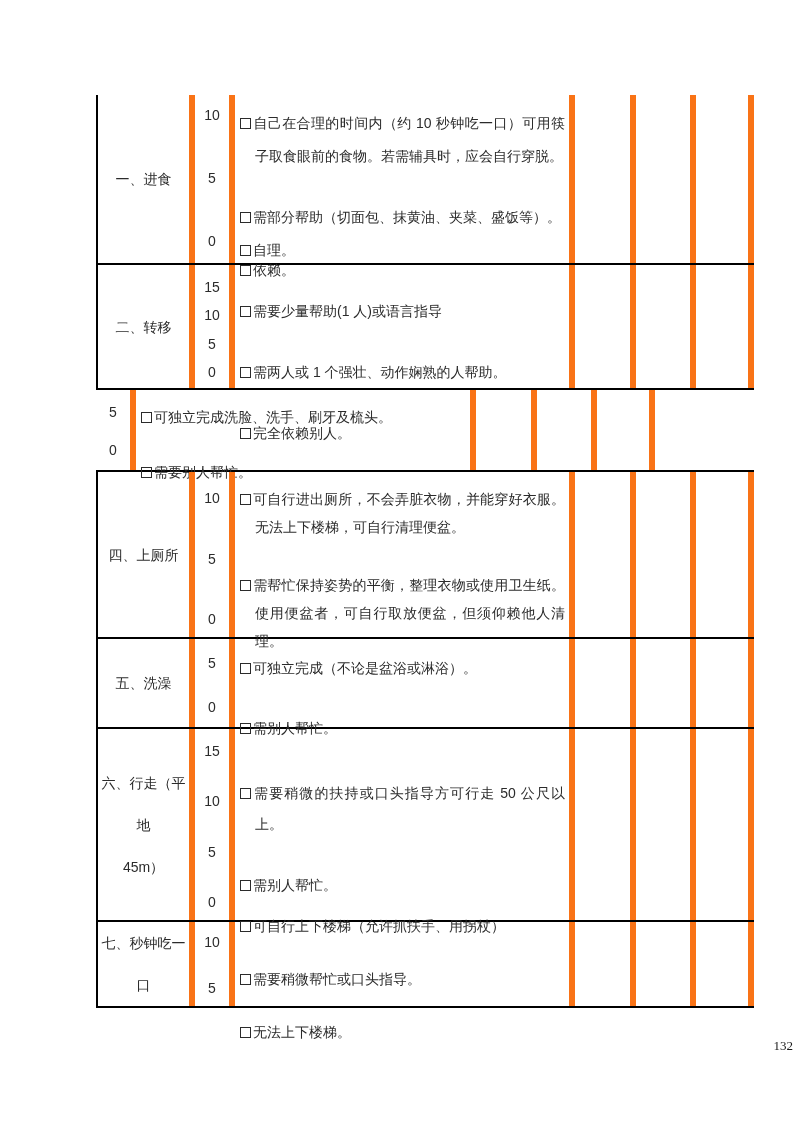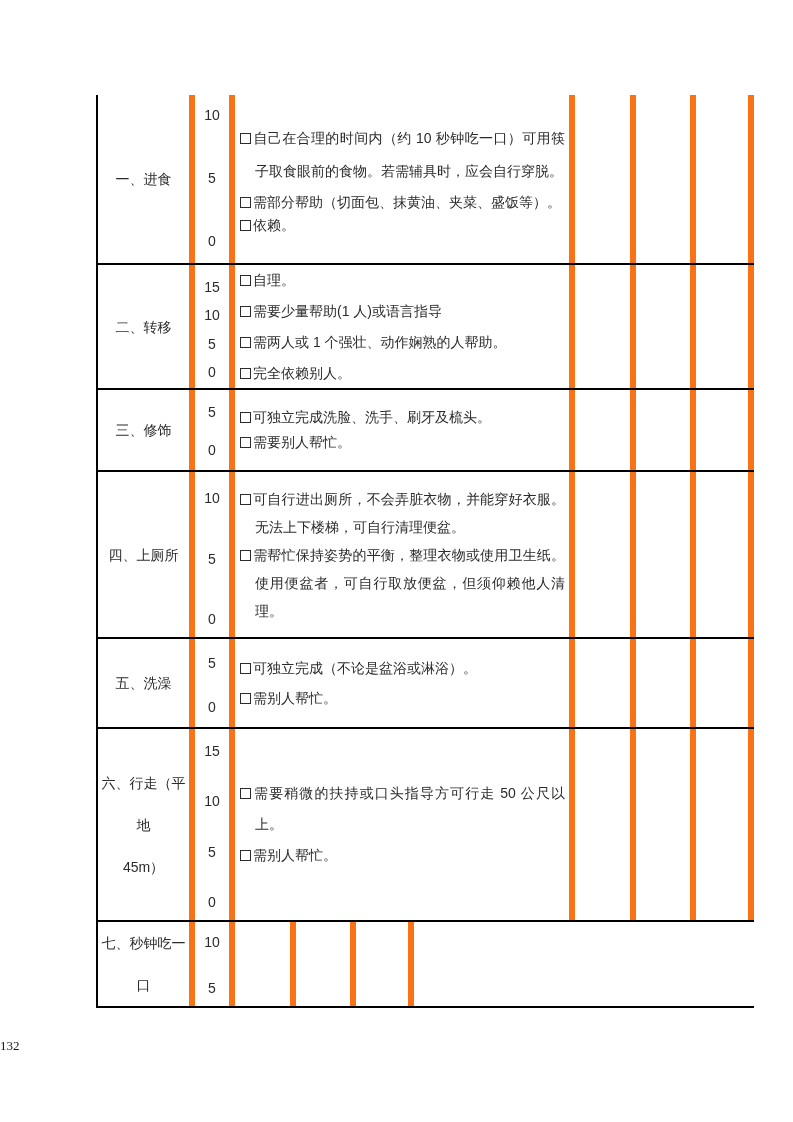--- a/index.html
+++ b/index.html
@@ -43,21 +43,21 @@
     width:340px;
     display:flex;flex-direction:column;justify-content:center;
     padding:2px 4px 2px 5px;
     font-size:14px;
   }
   .c-b1{width:61px}
   .c-b2{width:60px}
   .c-b3{width:58px}
   .opt{
     text-align:justify;
-    padding-left:15px;text-indent:-15px;
+    padding-left:15px;text-indent:-15px;margin-top:30px;
   }
   .cb{
     display:inline-block;
     width:11px;height:11px;
     border:1.5px solid #2b2b2b;
     box-sizing:border-box;
     margin-right:2px;
     vertical-align:-1px;
   }
   
@@ -73,21 +73,21 @@
   .r0 .opt-0{line-height:33px;margin-bottom:3px}
   .r1 .opt{line-height:31px}
   .r2 .opt{line-height:25px}
   .r3 .opt{line-height:28px}
   .r4 .opt{line-height:30px}
   .r5 .opt{line-height:31px}
   .r6 .opt{line-height:23px}
   .page-number{
     position:absolute;
     left:0;top:1038px;width:100%;
-    text-align:left;
+    text-align:right;
     font-family:"Liberation Serif","DejaVu Serif",serif;
     font-size:13px;color:#1a1a1a;
   }
 </style>
 </head>
 <body>
 
 <div class="page">
   <div class="tbl">
   <div class="row r0">
@@ -124,23 +124,20 @@
           <div class="opt opt-1"><span class="cb"></span><span>需要少量帮助(1 人)或语言指导</span></div>
           <div class="opt opt-2"><span class="cb"></span><span>需两人或 1 个强壮、动作娴熟的人帮助。</span></div>
           <div class="opt opt-3"><span class="cb"></span><span>完全依赖别人。</span></div>
         </div>
     <div class="cell c-b1"></div>
     <div class="cell c-b2"></div>
     <div class="cell c-b3"></div>
   </div>
 
   <div class="row r2">
-    <div class="cell c-item">
-      <span class="item-label">三、修饰</span>
-    </div>
     <div class="cell c-score">
           <div class="score">5</div>
           <div class="score">0</div>
         </div>
     <div class="cell c-desc">
           <div class="opt opt-0"><span class="cb"></span><span>可独立完成洗脸、洗手、刷牙及梳头。</span></div>
           <div class="opt opt-1"><span class="cb"></span><span>需要别人帮忙。</span></div>
         </div>
     <div class="cell c-b1"></div>
     <div class="cell c-b2"></div>
@@ -202,20 +199,25 @@
     <div class="cell c-b3"></div>
   </div>
 
   <div class="row r6">
     <div class="cell c-item">
       <span class="item-label">七、秒钟吃一口</span>
     </div>
     <div class="cell c-score">
           <div class="score">10</div>
           <div class="score">5</div>
+        </div>
+    <div class="cell c-desc">
+          <div class="opt opt-0"><span class="cb"></span><span>可自行上下楼梯（允许抓扶手、用拐杖）</span></div>
+          <div class="opt opt-1"><span class="cb"></span><span>需要稍微帮忙或口头指导。</span></div>
+          <div class="opt opt-2"><span class="cb"></span><span>无法上下楼梯。</span></div>
         </div>
     <div class="cell c-b1"></div>
     <div class="cell c-b2"></div>
     <div class="cell c-b3"></div>
   </div>
 </div>
   <div class="page-number">132</div>
 </div>
 
 </body></html>

